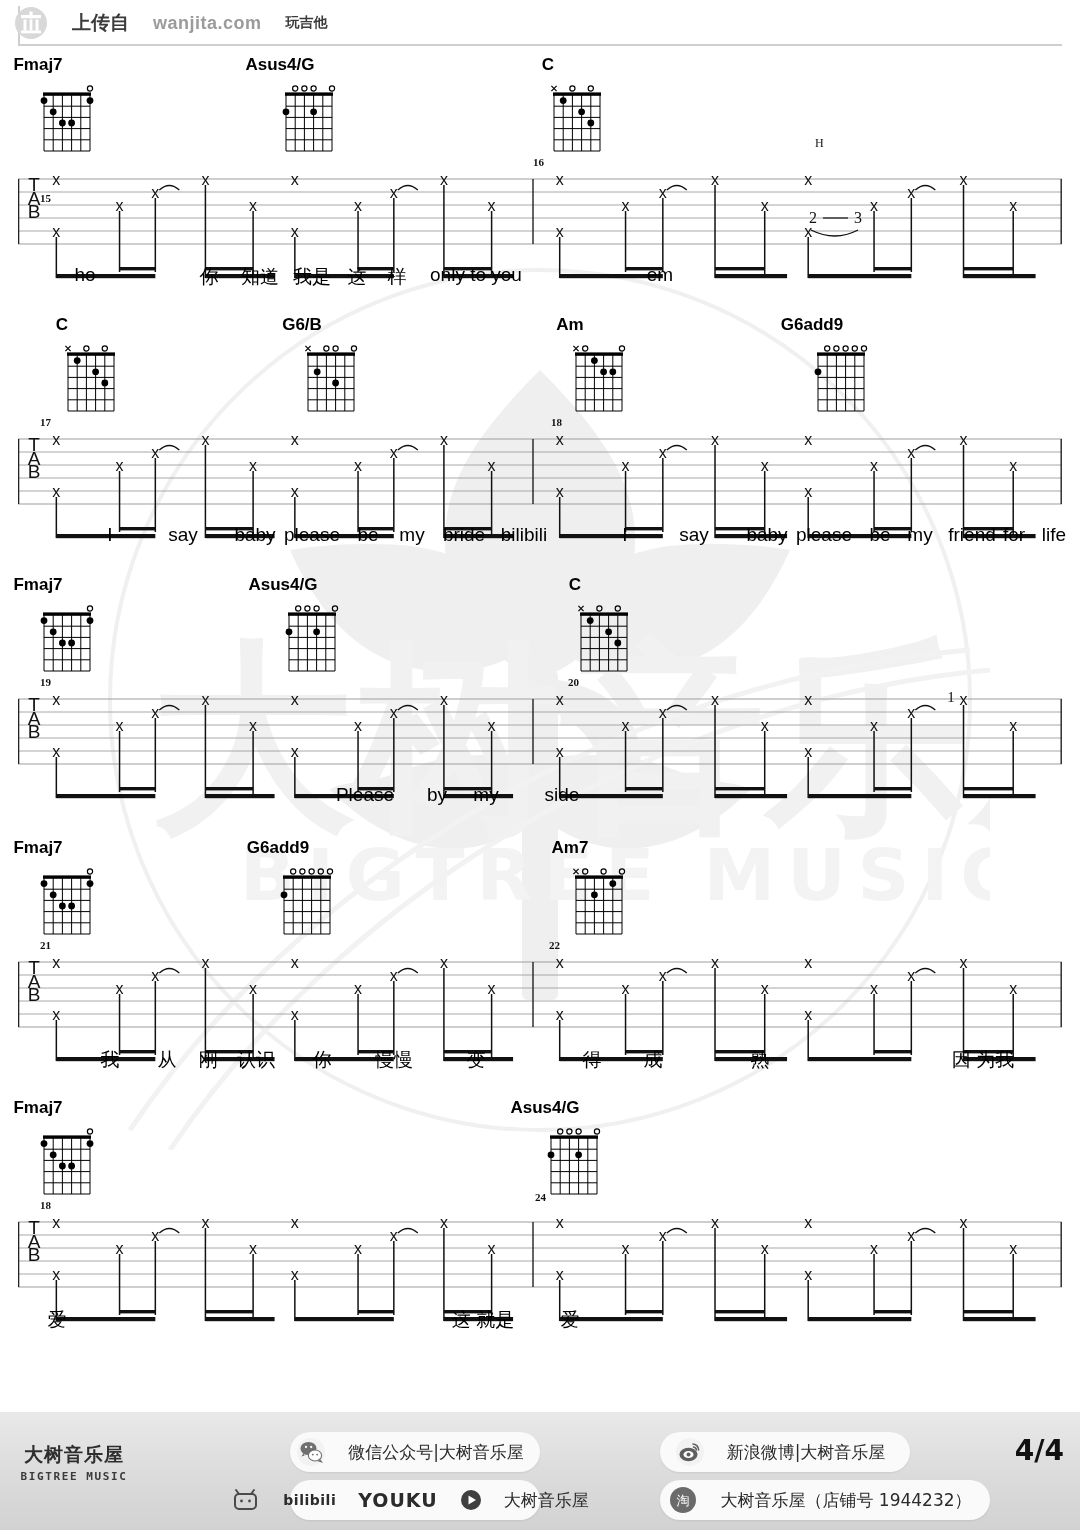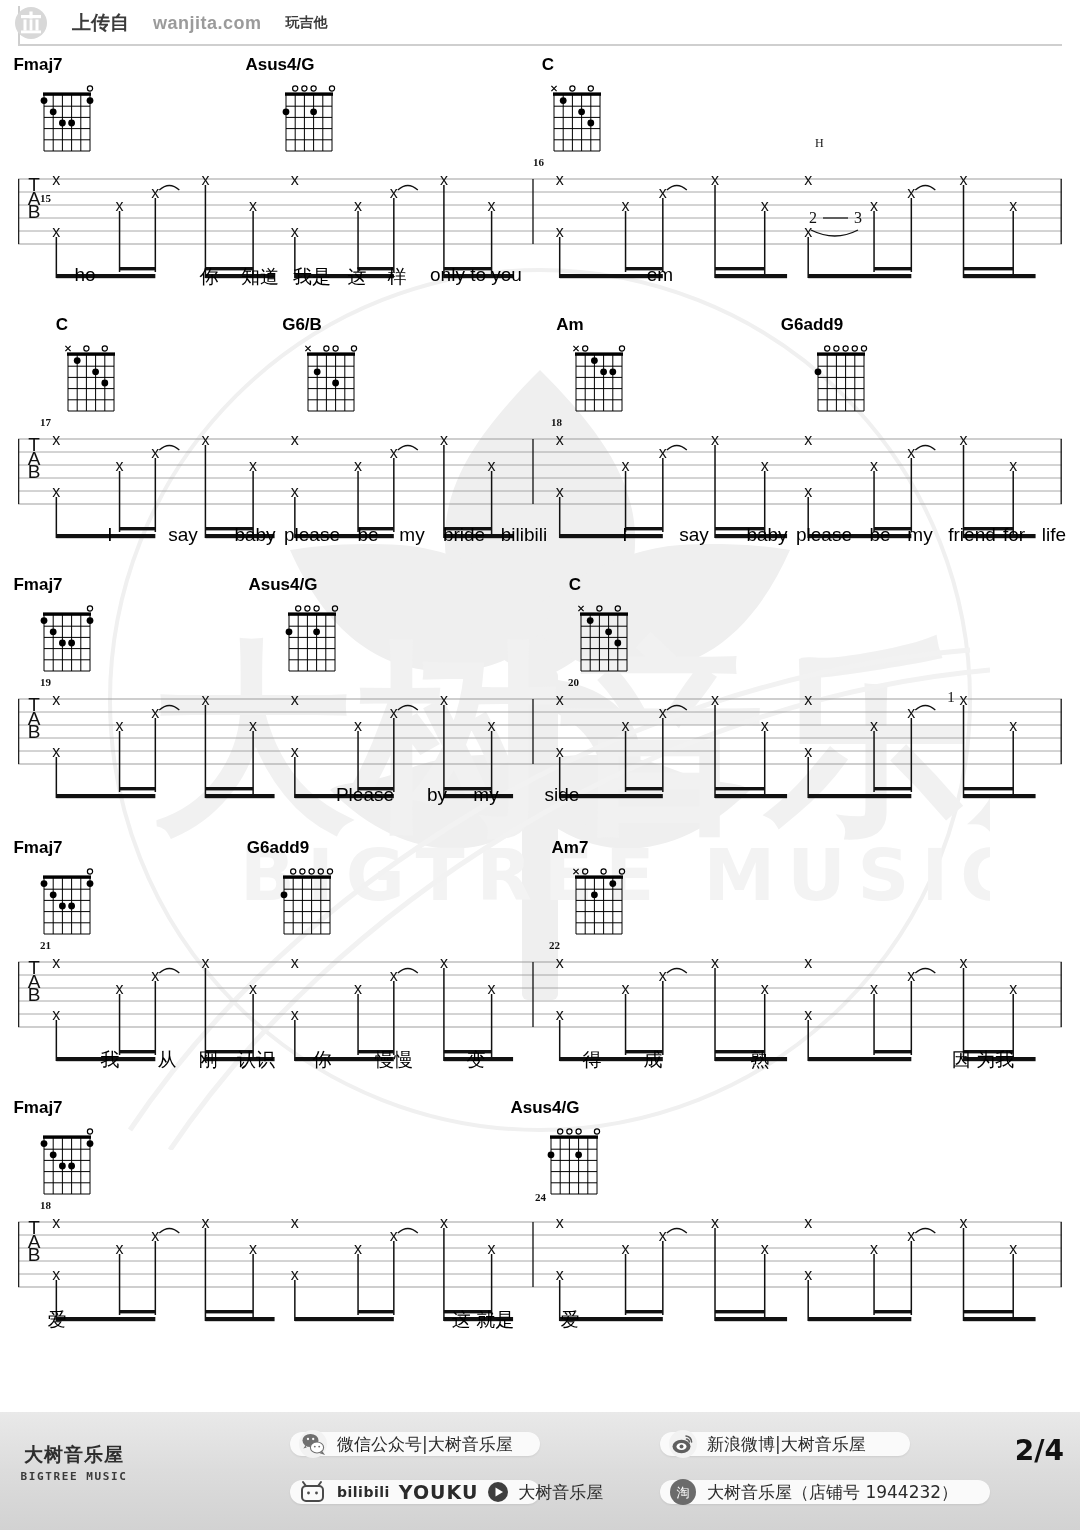--- a/index.html
+++ b/index.html
@@ -106,25 +106,26 @@
   }
   #footer .brand .b2 {
     font-size: 11px; font-weight: bold; color: #3a3a3a; letter-spacing: 1.6px;
     margin-top: 2px;
     font-family: "DejaVu Sans Mono", monospace;
   }
   .pill {
     position: absolute;
     background: #fafafa;
     border-radius: 22px;
-    height: 24px;
+    height: 40px;
     display: flex; align-items: center;
     padding: 0 18px 0 8px;
-    gap: 9px;
+    gap: 22px;
     box-shadow: 0 1px 2px rgba(0,0,0,.08);
+    justify-content: center;
   }
   .pill .ptxt {
     font-size: 17px; color: #2b2b2b; white-space: nowrap;
     font-family: "DejaVu Sans", sans-serif;
   }
   .pill .pico { flex: 0 0 auto; display: flex; align-items: center; }
   #pagenum {
     position: absolute; right: 16px; top: 22px;
     font-size: 28px; font-weight: bold; color: #111;
     font-family: "DejaVu Sans", sans-serif;
@@ -1064,16 +1065,16 @@
     <div class="pill" style="left:660px; top:68px; width:330px;">
       <span class="pico">
         <svg width="30" height="30" viewBox="0 0 30 30">
           <circle cx="15" cy="15" r="13" fill="#6b6b6b"></circle>
           <text x="15" y="20" font-size="13" font-family="DejaVu Sans, sans-serif" fill="#ffffff" text-anchor="middle">淘</text>
         </svg>
       </span>
       <span class="ptxt">大树音乐屋（店铺号 1944232）</span>
     </div>
 
-    <div id="pagenum">2/4</div>
+    <div id="pagenum">4/4</div>
   </div>
 
 </div>
 
 </body></html>

